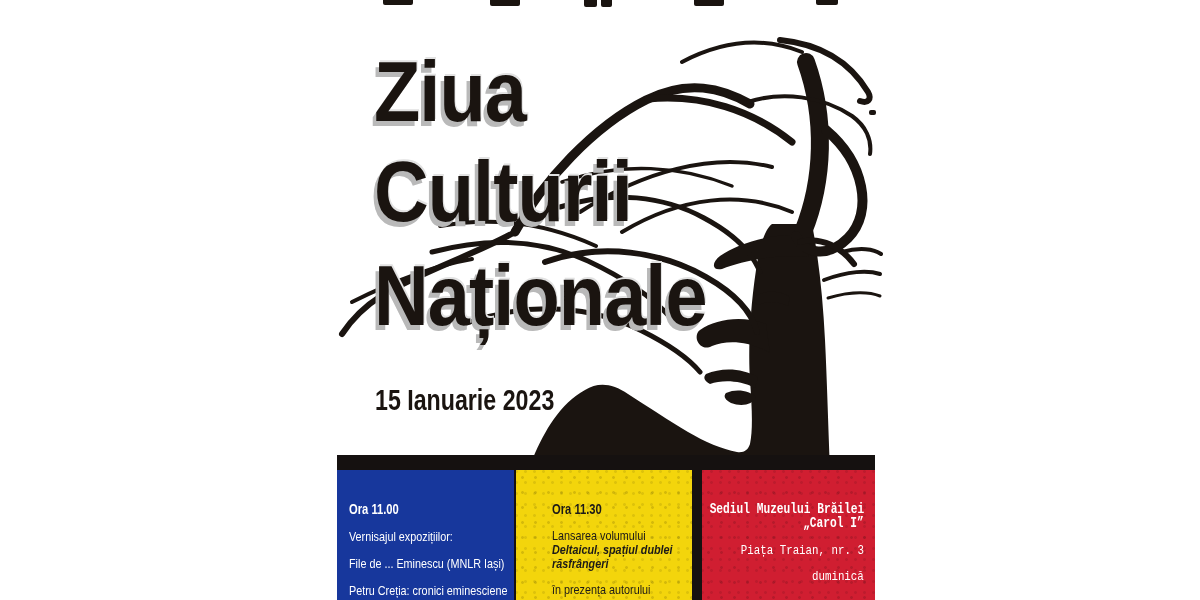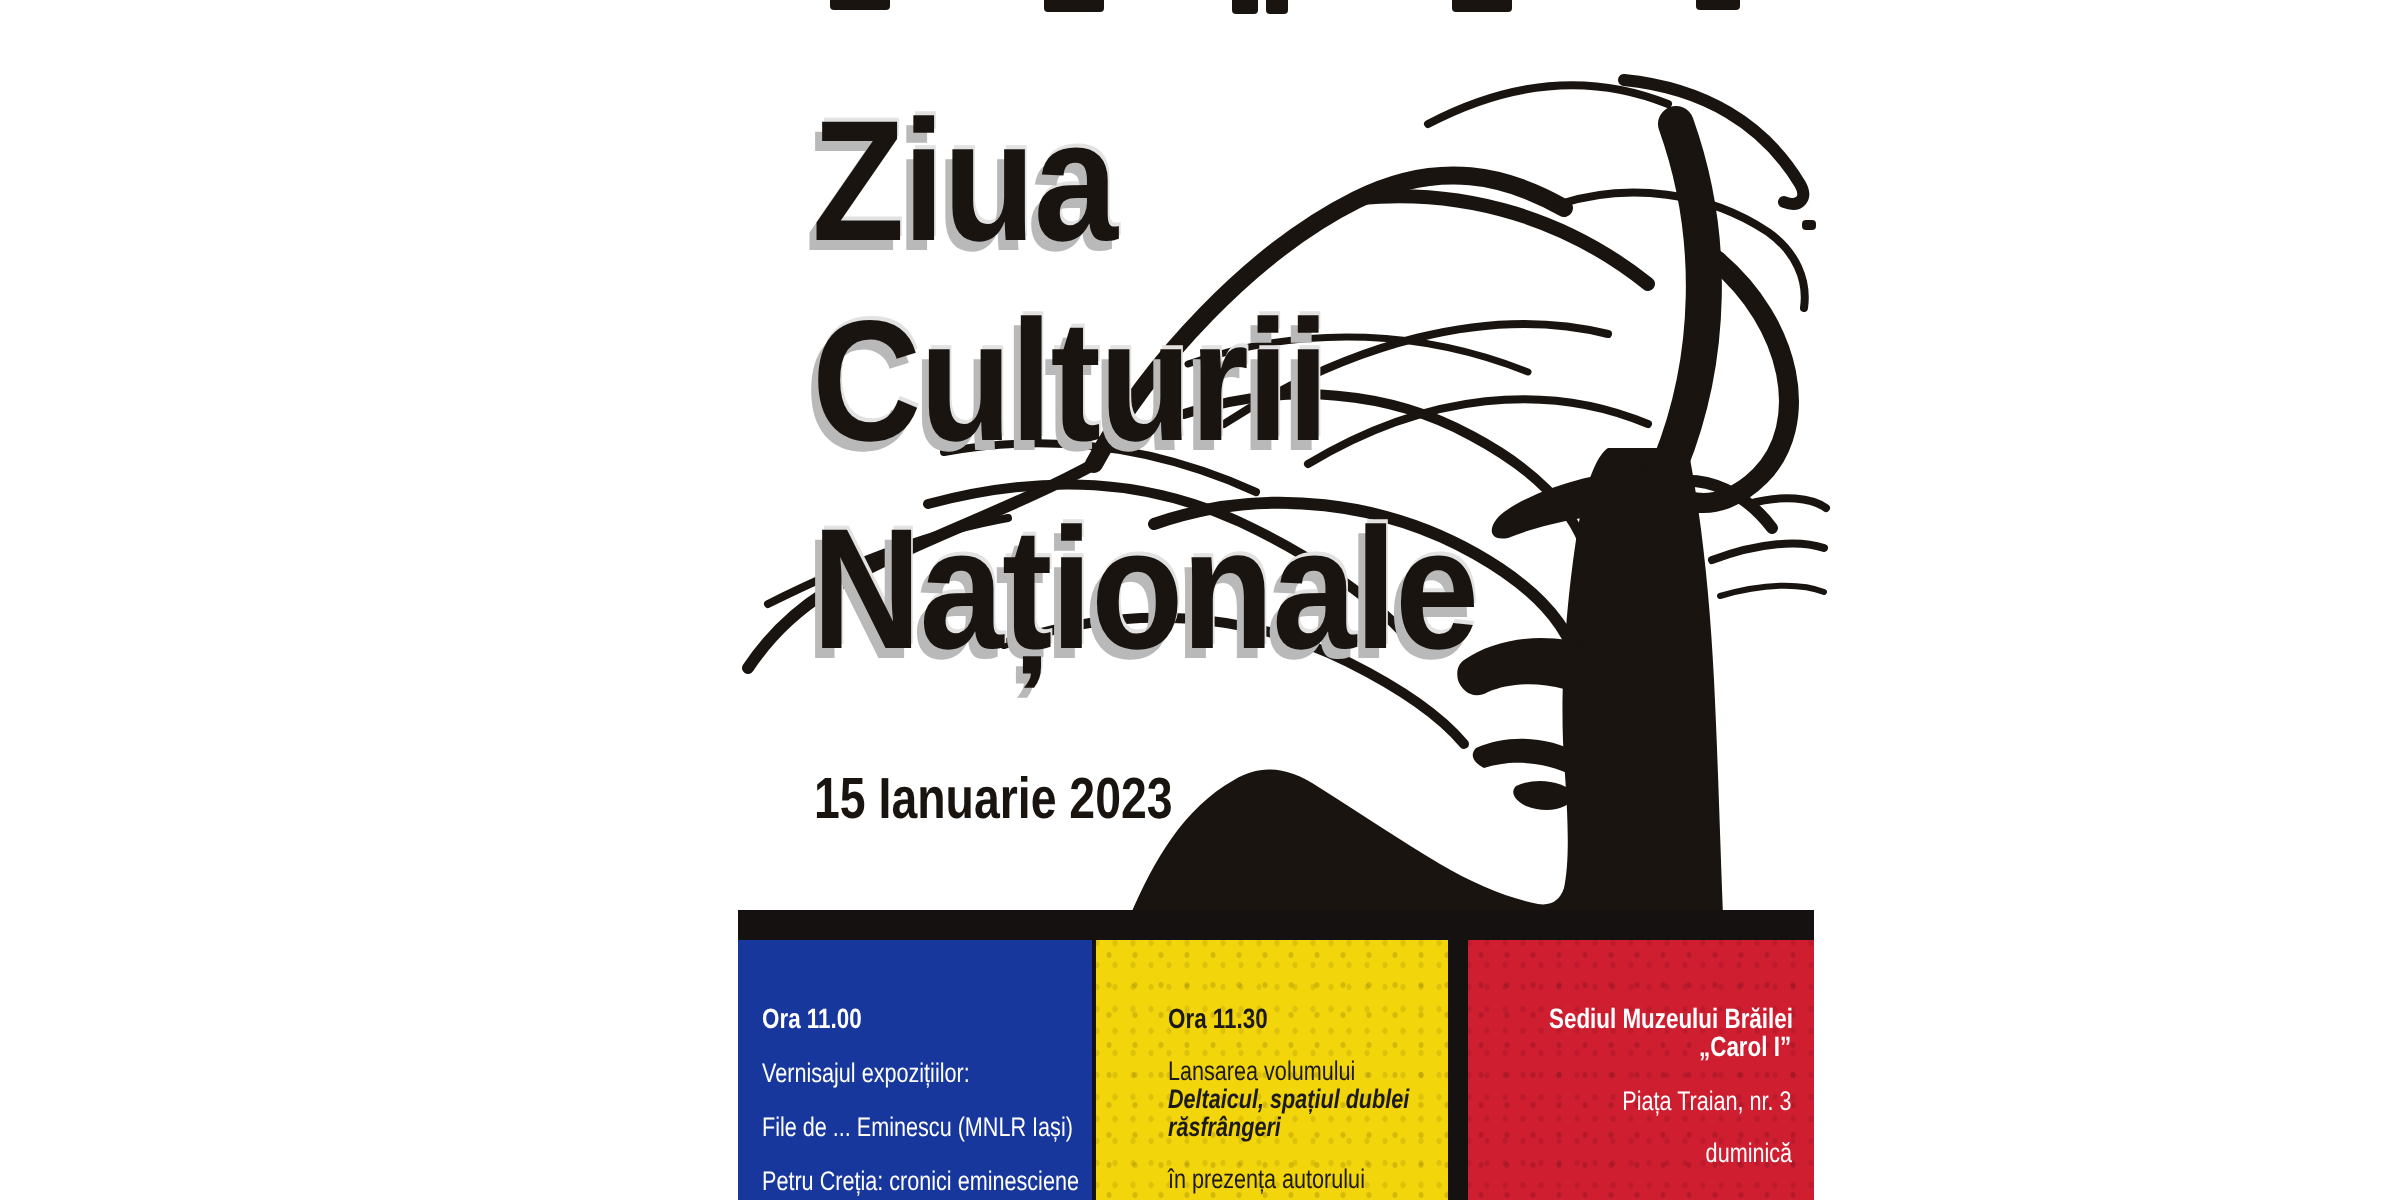--- a/index.html
+++ b/index.html
@@ -1,21 +1,21 @@
 <!DOCTYPE html>
 <html><head>
 <meta charset="utf-8">
 <style>
   html,body{margin:0;padding:0;}
   body{
     width:1200px;height:600px;position:relative;overflow:hidden;
     background:#ffffff;
     font-family:"Liberation Sans","DejaVu Sans",sans-serif;
   }
-  .stage{position:absolute;inset:0;margin-left:32px;}
+  .stage{position:absolute;inset:0;}
   svg.art{position:absolute;left:0;top:0;width:1200px;height:600px;}
 
   
   .title-line{
     position:absolute;left:374px;
     font-size:86px;font-weight:bold;line-height:1;letter-spacing:-1px;
     color:#1a1410;white-space:nowrap;
     transform:scaleX(0.88);transform-origin:0 0;
     text-shadow:-4px 5px 0 #b9b9b9, 1px -2px 0 #e2e2e2;
   }
@@ -26,21 +26,21 @@
     position:absolute;left:375px;top:385px;
     font-size:29px;font-weight:bold;line-height:1.1;color:#1a1410;
     white-space:nowrap;transform:scaleX(0.8);transform-origin:0 0;
   }
 
   
   .strip{position:absolute;left:337px;top:455px;width:538px;height:145px;background:#151110;}
   .panel{position:absolute;top:15px;height:130px;}
   .panel-blue{left:0;width:177px;background:#17379c;}
   .panel-yellow{left:179px;width:176px;background:#f3d50c;}
-  .panel-red{left:365px;width:173px;background:#d01e31;}
+  .panel-red{left:365px;width:173px;background:#d01e31;font-family:Liberation Mono, monospace;}
   .panel-yellow,.panel-red{
     background-image:
       radial-gradient(rgba(0,0,0,0.13) 1px, transparent 1.6px),
       radial-gradient(rgba(0,0,0,0.09) 1px, transparent 1.6px);
     background-size:13px 15px, 9px 11px;
     background-position:0 0, 5px 7px;
   }
   .panel-yellow{background-color:#f3d50c;text-align:center;}
   .panel-red{background-color:#d01e31;}
 

